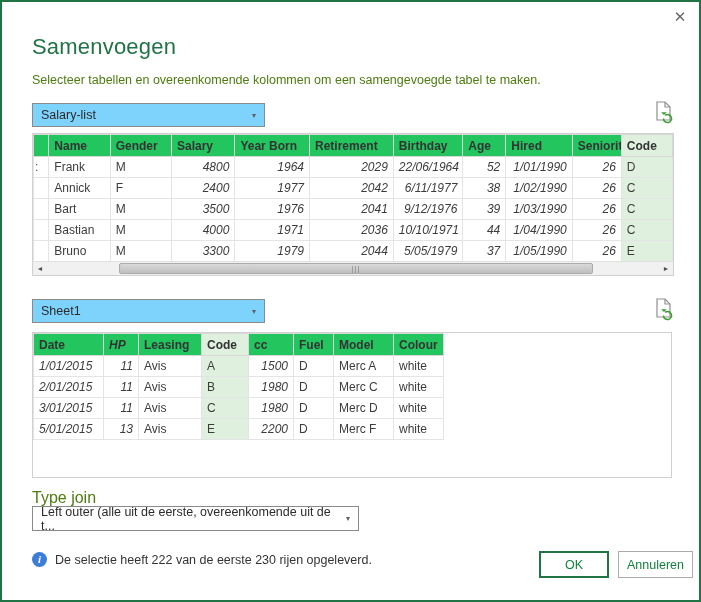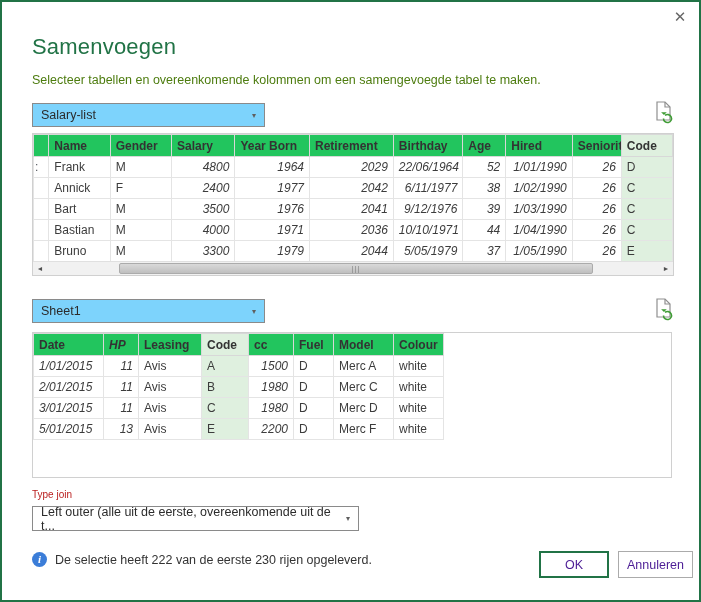--- a/index.html
+++ b/index.html
@@ -97,40 +97,40 @@
   }
   .sb-track { position: relative; flex: 1; }
   .sb-thumb {
     position: absolute; left: 72px; width: 474px; top: 1px; bottom: 1px;
     background: linear-gradient(#d9d9d9, #bfbfbf);
     border: 1px solid #ababab; border-radius: 2px; cursor: grab;
     display: flex; align-items: center; justify-content: center;
   }
   .sb-grip { font-size: 7px; color: #7d7d7d; letter-spacing: 1px; line-height: 1; }
 
-  .join-label { position: absolute; left: 30px; top: 487px; font-size: 10px; color: #b91c1c; }
+  .join-label { position: absolute; left: 30px; top: 487px; font-size: 16px; color: #4d7c0f; }
   .join-select {
     position: absolute; left: 30px; top: 504px; width: 327px; height: 25px;
     border: 1px solid #8a8a8a; background: #fff; cursor: pointer;
     display: flex; align-items: center; justify-content: space-between;
     padding: 0 8px; font-size: 12.5px; color: #2b2b2b;
   }
   .info-row {
     position: absolute; left: 30px; top: 550px; display: flex; align-items: center;
   }
   .info-ic {
     width: 15px; height: 15px; border-radius: 50%; background: #3b7dd8;
     color: #fff; font-family: "Liberation Serif", serif; font-style: italic;
     font-weight: bold; font-size: 11px; text-align: center; line-height: 15px;
     margin-right: 8px; flex: none;
   }
   .info-text { font-size: 12.5px; color: #333; }
   .btn {
     position: absolute; top: 549px; height: 27px; background: #fff;
-    font-size: 12.5px; color: #4c1d95; text-align: center; cursor: pointer;
+    font-size: 12.5px; color: #15803d; text-align: center; cursor: pointer;
     display: flex; align-items: center; justify-content: center;
   }
   .btn-ok { left: 537px; width: 70px; border: 2px solid #217346; }
   .btn-cancel { left: 616px; width: 75px; border: 1px solid #ababab; }
 </style>
 </head>
 <body>
 
 <div class="close-btn">✕</div>
 

